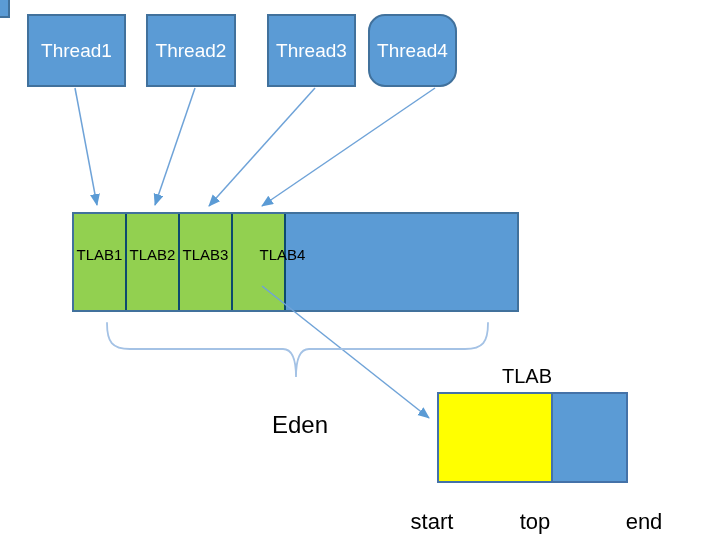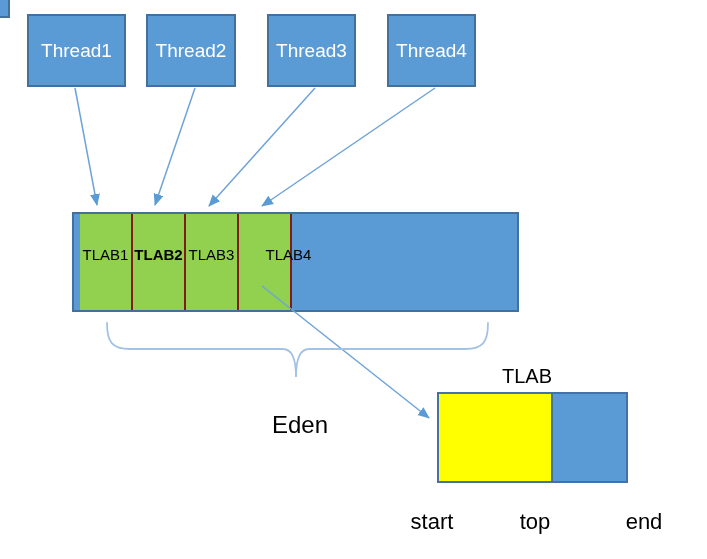--- a/index.html
+++ b/index.html
@@ -10,34 +10,34 @@
   
   .thread-box{
     position:absolute;top:14px;height:73px;
     background:#5b9bd5;border:2px solid #41719c;box-sizing:border-box;
     display:flex;align-items:center;justify-content:center;
     color:#ffffff;font-size:19px;
   }
   #thread1{left:27px;width:99px;}
   #thread2{left:146px;width:90px;}
   #thread3{left:267px;width:89px;}
-  #thread4{left:387px;width:89px;}
+  #thread4{left:368px;width:89px;border-radius:17px;}
   
   #eden-bar{
     position:absolute;left:72px;top:212px;width:447px;height:100px;
     background:#5b9bd5;border:2px solid #41719c;box-sizing:border-box;
   }
   .tlab-cell{
     position:absolute;top:0;height:96px;width:53px;
-    background:#92d050;border-right:2px solid #7f1d1d;box-sizing:border-box;
+    background:#92d050;border-right:2px solid #0c4a6e;box-sizing:border-box;
     display:flex;align-items:center;justify-content:center;
-    color:#000000;font-size:15px;padding-bottom:16px;margin-left:6px;
+    color:#000000;font-size:15px;padding-bottom:16px;
   }
   #tlab1{left:0;}
-  #tlab2{left:53px;font-weight:bold;}
+  #tlab2{left:53px;}
   #tlab3{left:106px;}
   #tlab4{left:159px;padding-left:48px;}
   
   .plain-label{position:absolute;color:#000000;text-align:center;}
   #eden-label{left:265px;top:383px;width:70px;font-size:24px;margin-top:28px;}
   #tlab-title{left:477px;top:365px;width:100px;font-size:20px;}
   .marker-label{top:509px;width:80px;font-size:22px;}
   #marker-start{left:392px;}
   #marker-top{left:495px;}
   #marker-end{left:604px;}

